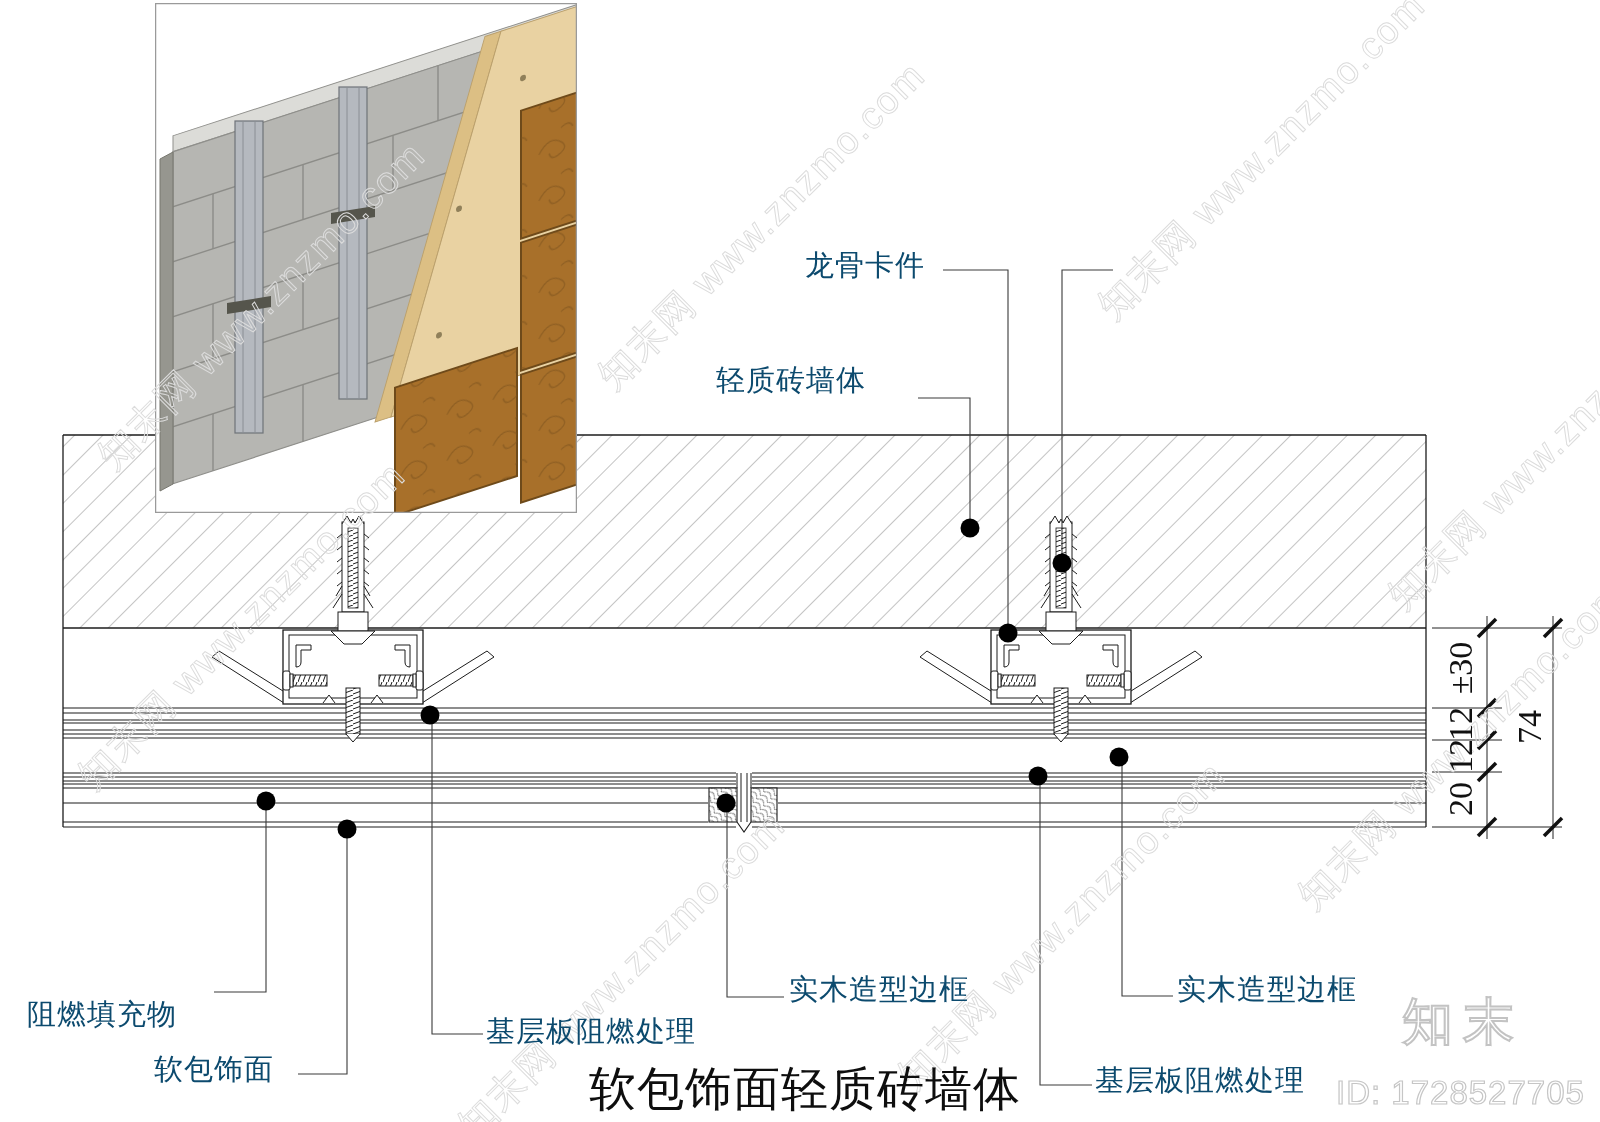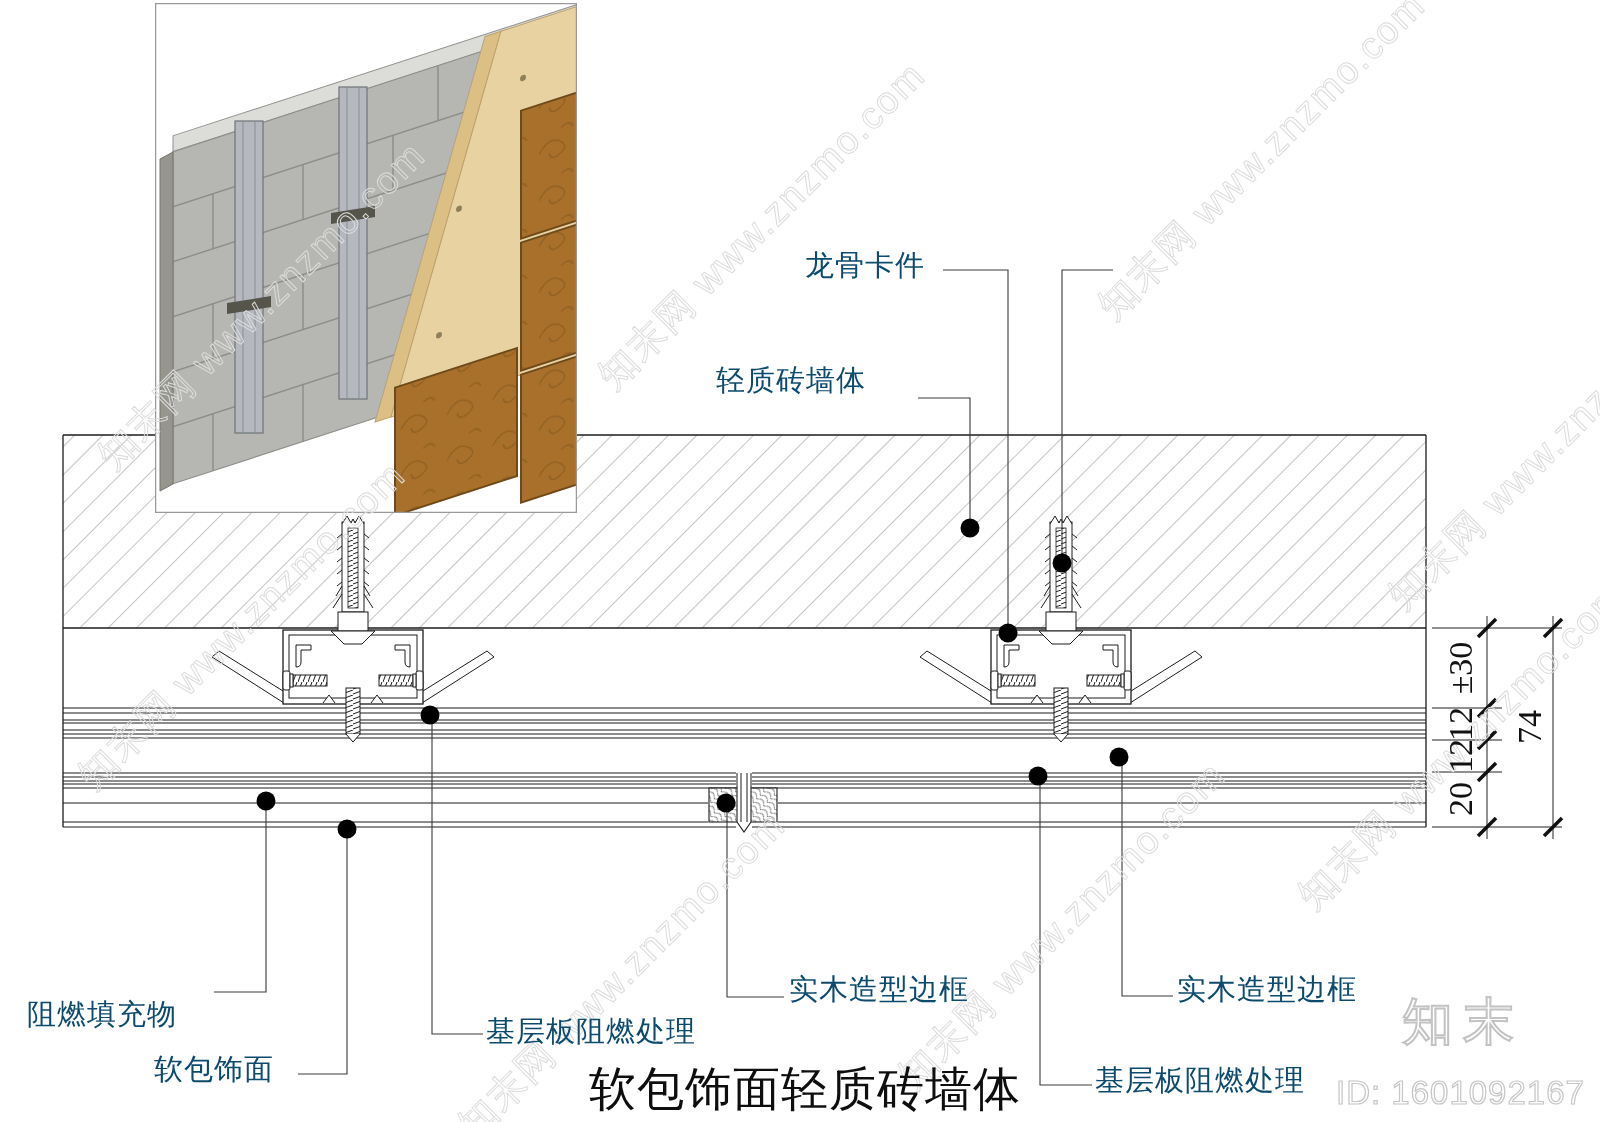--- a/index.html
+++ b/index.html
@@ -259,15 +259,15 @@
   <div class="lbl" style="left:1095px;top:1066px">基层板阻燃处理</div>
 
   <div class="dim" style="left:1416px;top:623px">±30</div>
   <div class="dim" style="left:1416px;top:679px">12</div>
   <div class="dim" style="left:1416px;top:711px">12</div>
   <div class="dim" style="left:1416px;top:754px">20</div>
   <div class="dim" style="left:1485px;top:682px">74</div>
 
   <div id="title">软包饰面轻质砖墙体</div>
   <div id="brand-logo">知末</div>
-  <div id="brand-id">ID: 1601092167</div>
+  <div id="brand-id">ID: 1728527705</div>
 
 </div>
 
 </body></html>

